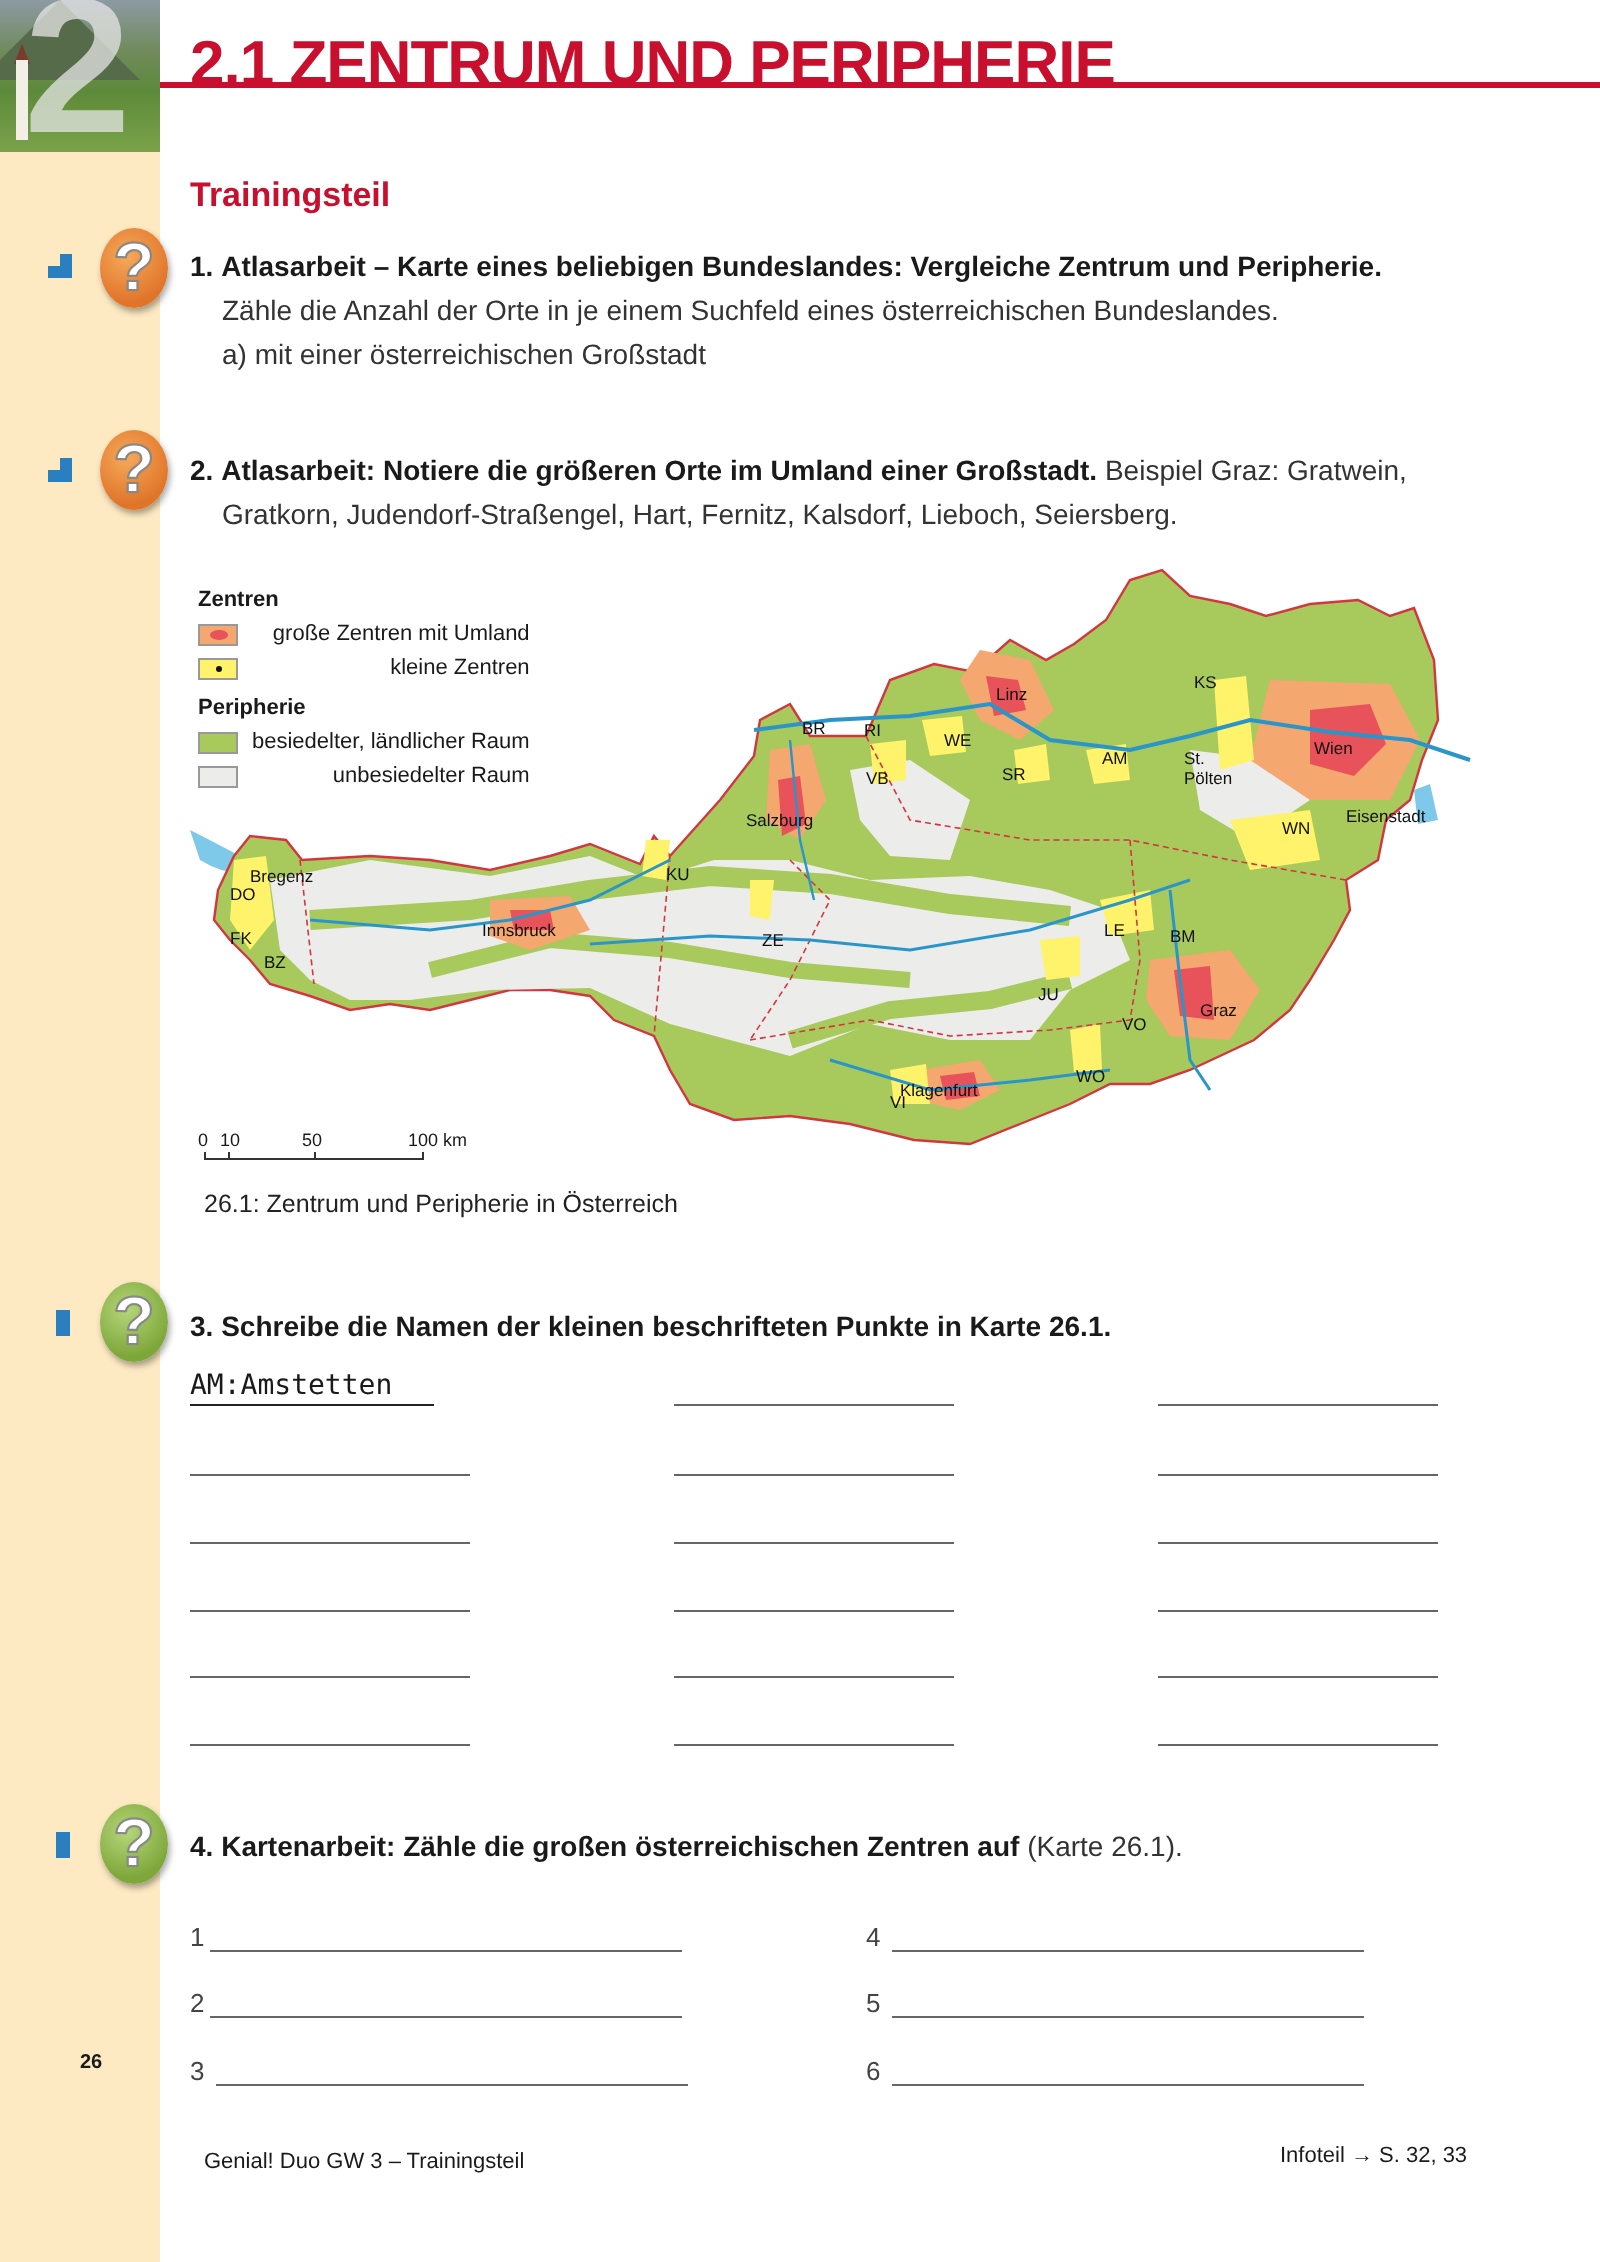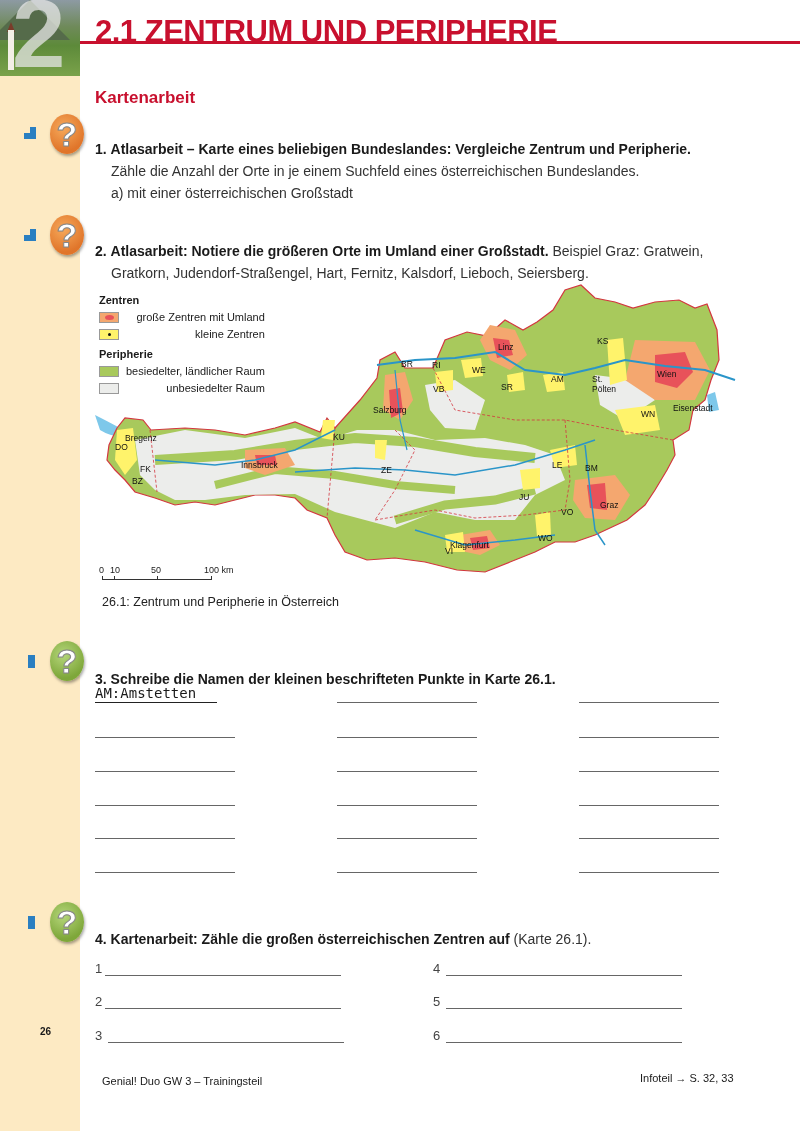--- a/index.html
+++ b/index.html
@@ -25,21 +25,21 @@
 
     .task-icon-sq { position: absolute; width: 13px; height: 13px; }
     .task-icon-sq span { position: absolute; background: #2a7fc1; }
     .qmark { position: absolute; width: 34px; height: 40px; border-radius: 50%;
       display: flex; align-items: center; justify-content: center; color: #fff; font-weight: bold; font-size: 34px;
       font-family: "Liberation Sans", sans-serif; box-shadow: 1px 2px 3px rgba(0,0,0,0.35); }
     .qmark.orange { background: radial-gradient(circle at 40% 35%, #f6a95a, #e0752a 70%); }
     .qmark.green { background: radial-gradient(circle at 40% 35%, #b5d67a, #7ea73a 70%); }
     .qmark span { -webkit-text-stroke: 1px #888; text-shadow: 0 0 1px #666; }
 
-    .task { position: absolute; left: 95px; font-size: 14px; line-height: 22px; margin-top: 16px; }
+    .task { position: absolute; left: 95px; font-size: 14px; line-height: 22px; }
     .task .bold { font-weight: bold; }
     .task .light { color: #333; }
     .task .indent { padding-left: 16px; color: #333; }
 
     .map-wrap { position: absolute; left: 95px; top: 280px; width: 690px; height: 310px; }
     .legend { position: absolute; left: 4px; top: 12px; font-size: 11px; line-height: 17px; }
     .legend .lh { font-weight: bold; }
     .legend .row { display: flex; align-items: center; gap: 7px; justify-content: space-between; }
     .legend .sw { width: 20px; height: 11px; border: 1px solid #999; position: relative; }
     .scale { position: absolute; left: 4px; top: 285px; font-size: 9px; }
@@ -68,21 +68,21 @@
     <div class="mtn"></div>
     <div class="church-roof"></div>
     <div class="church"></div>
     <div class="chapter-num">2</div>
   </div>
 </div>
 
 <div class="title">2.1 ZENTRUM UND PERIPHERIE</div>
 <div class="title-rule"></div>
 
-<div class="section-head">Kartenarbeit</div>
+<div class="section-head">Trainingsteil</div>
 
 <div class="task-icon-sq" style="left:24px; top:127px;">
   <span style="left:6px; top:0; width:6px; height:6px;"></span>
   <span style="left:0; top:6px; width:6px; height:6px;"></span>
   <span style="left:6px; top:6px; width:6px; height:6px;"></span>
 </div>
 <div class="qmark orange" style="left:50px; top:114px;">
     <span>?</span>
   </div>
 <div class="task" style="top:122px;">
@@ -201,21 +201,21 @@
     <span style="position:absolute; left:456px; top:94px;">AM</span>
     <span style="position:absolute; left:406px; top:102px;">SR</span>
     <span style="position:absolute; left:338px; top:104px;">VB</span>
     <span style="position:absolute; left:278px; top:125px;">Salzburg</span>
     <span style="position:absolute; left:497px; top:94px;">St. Pölten</span>
     <span style="position:absolute; left:562px; top:89px;">Wien</span>
     <span style="position:absolute; left:546px; top:129px;">WN</span>
     <span style="position:absolute; left:578px; top:123px;">Eisenstadt</span>
     <span style="position:absolute; left:30px; top:153px;">Bregenz</span>
     <span style="position:absolute; left:20px; top:162px;">DO</span>
-    <span style="position:absolute; left:20px; top:184px;padding-left:25px;">FK</span>
+    <span style="position:absolute; left:20px; top:184px;">FK</span>
     <span style="position:absolute; left:37px; top:196px;">BZ</span>
     <span style="position:absolute; left:146px; top:180px;">Innsbruck</span>
     <span style="position:absolute; left:238px; top:152px;">KU</span>
     <span style="position:absolute; left:286px; top:185px;">ZE</span>
     <span style="position:absolute; left:457px; top:180px;">LE</span>
     <span style="position:absolute; left:490px; top:183px;">BM</span>
     <span style="position:absolute; left:424px; top:212px;">JU</span>
     <span style="position:absolute; left:466px; top:227px;">VO</span>
     <span style="position:absolute; left:505px; top:220px;">Graz</span>
     <span style="position:absolute; left:443px; top:253px;">WO</span>

